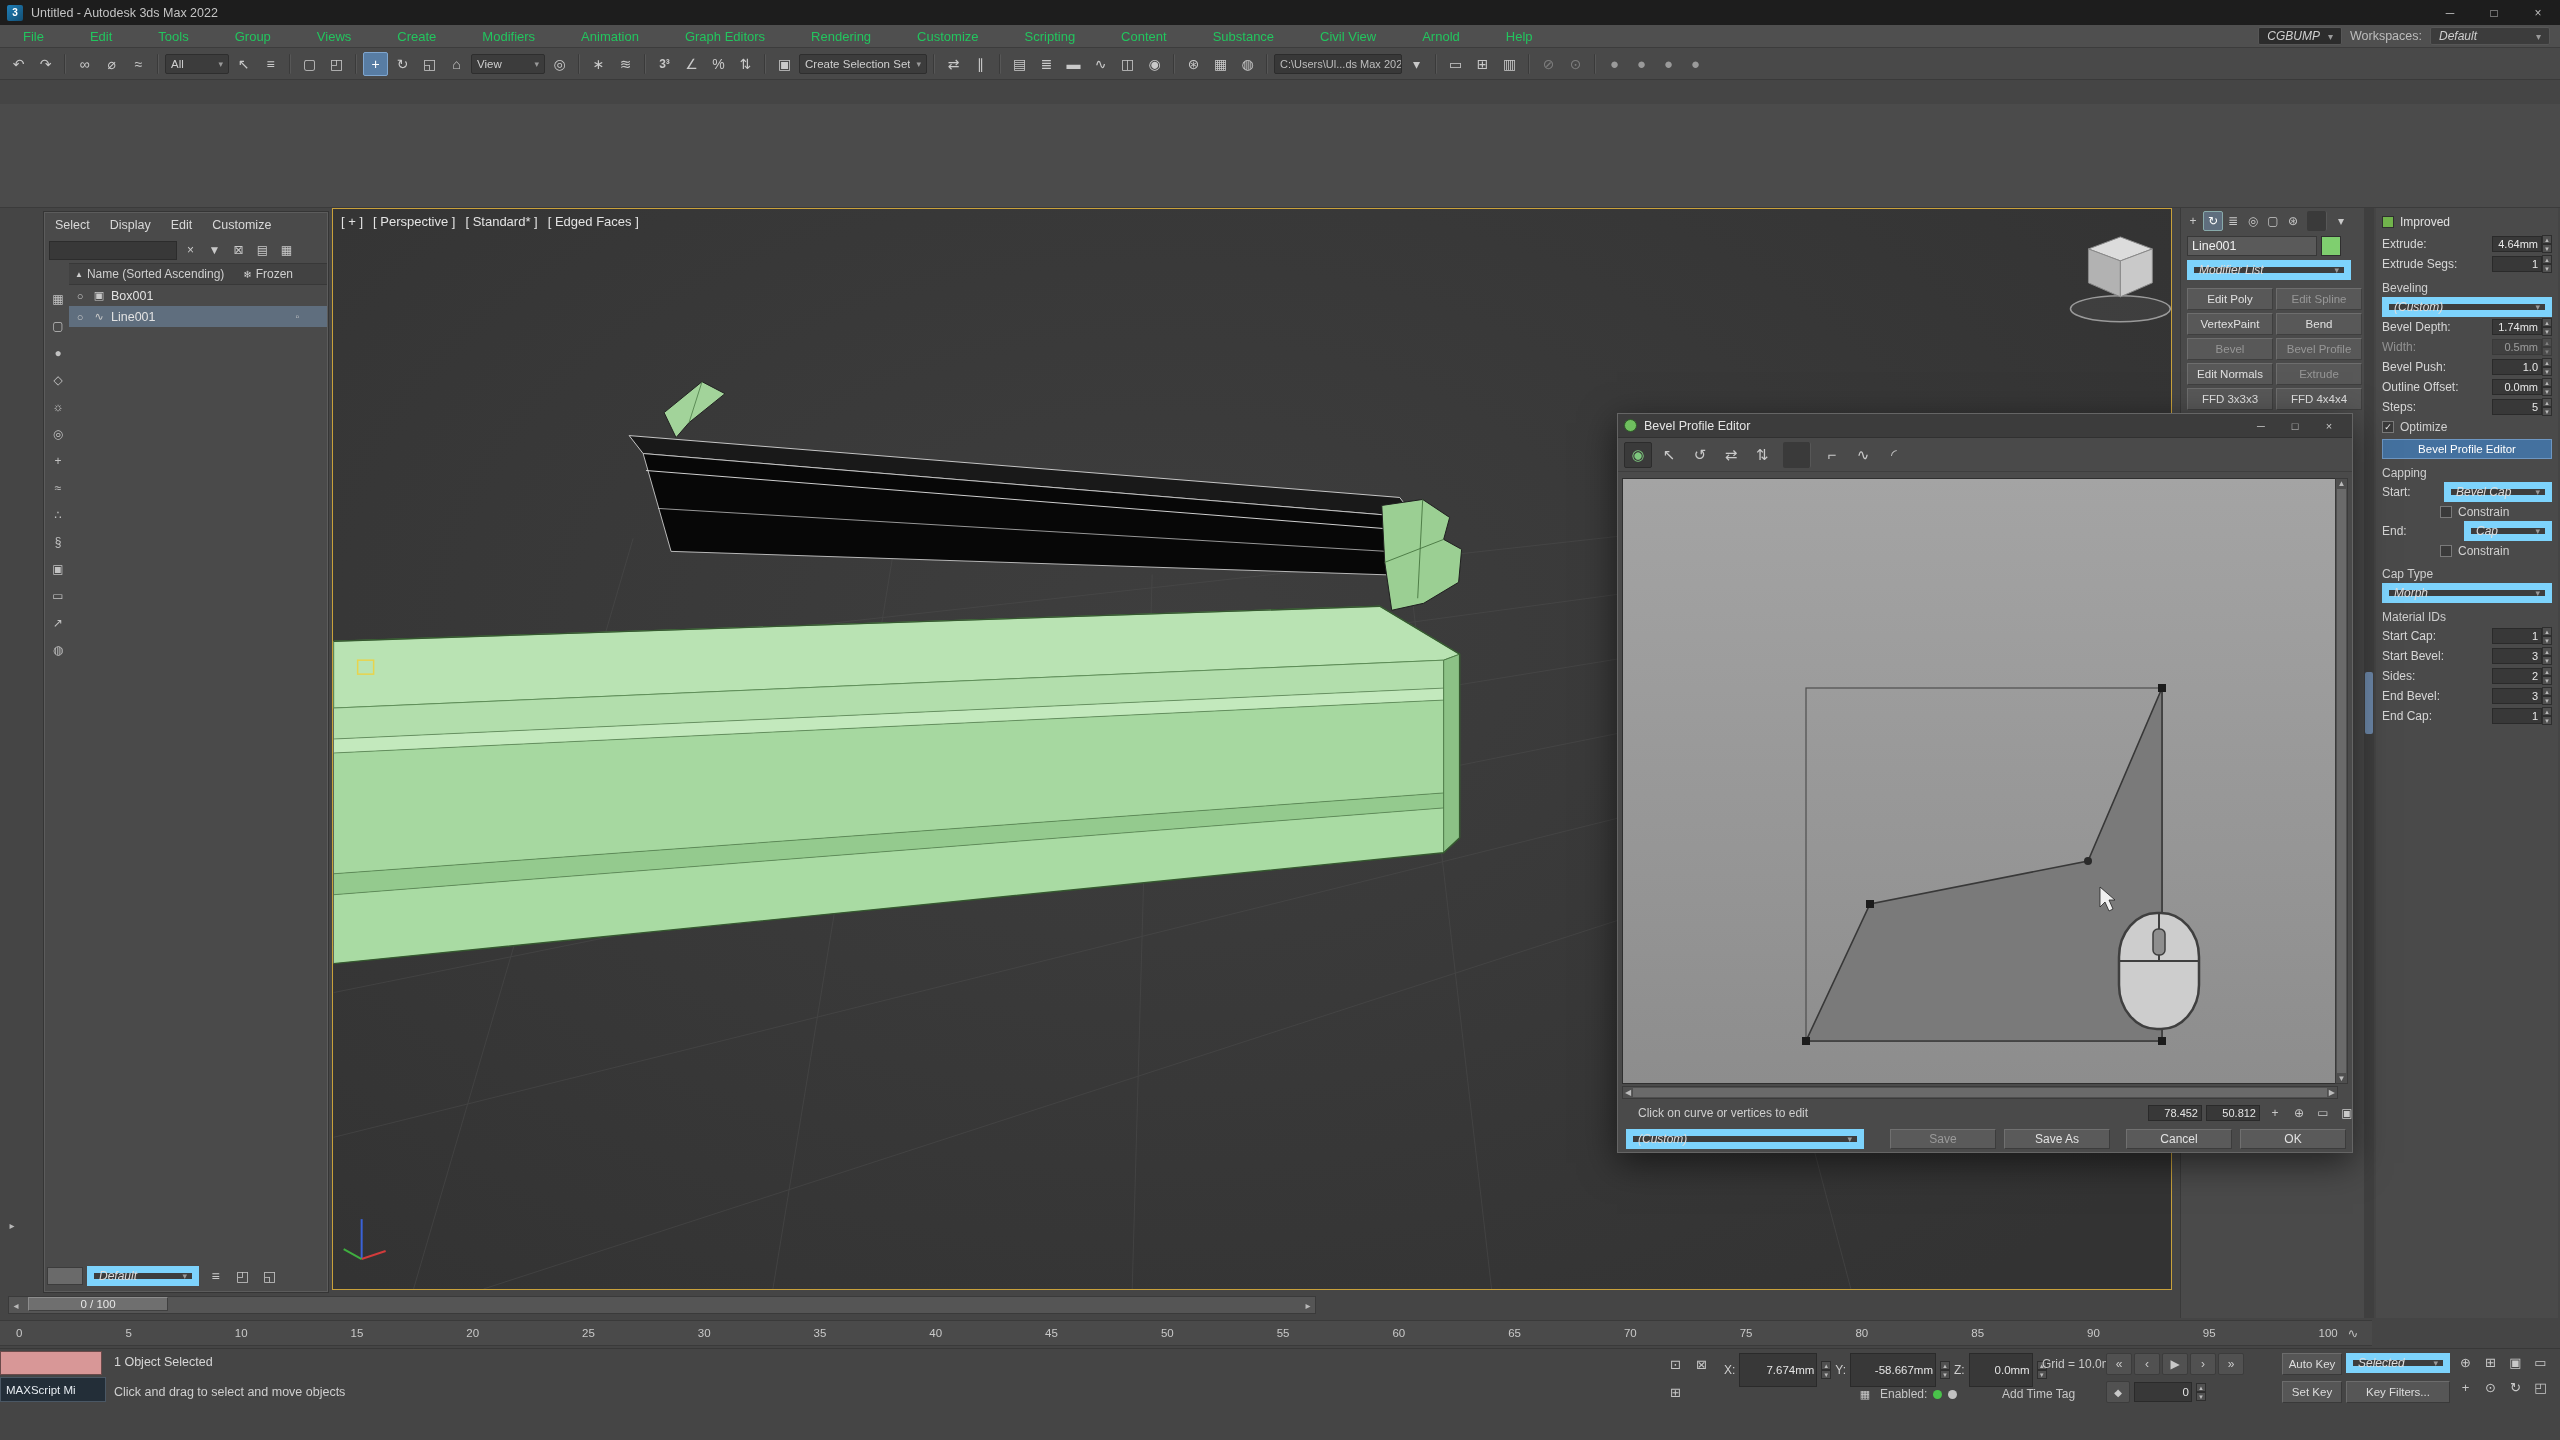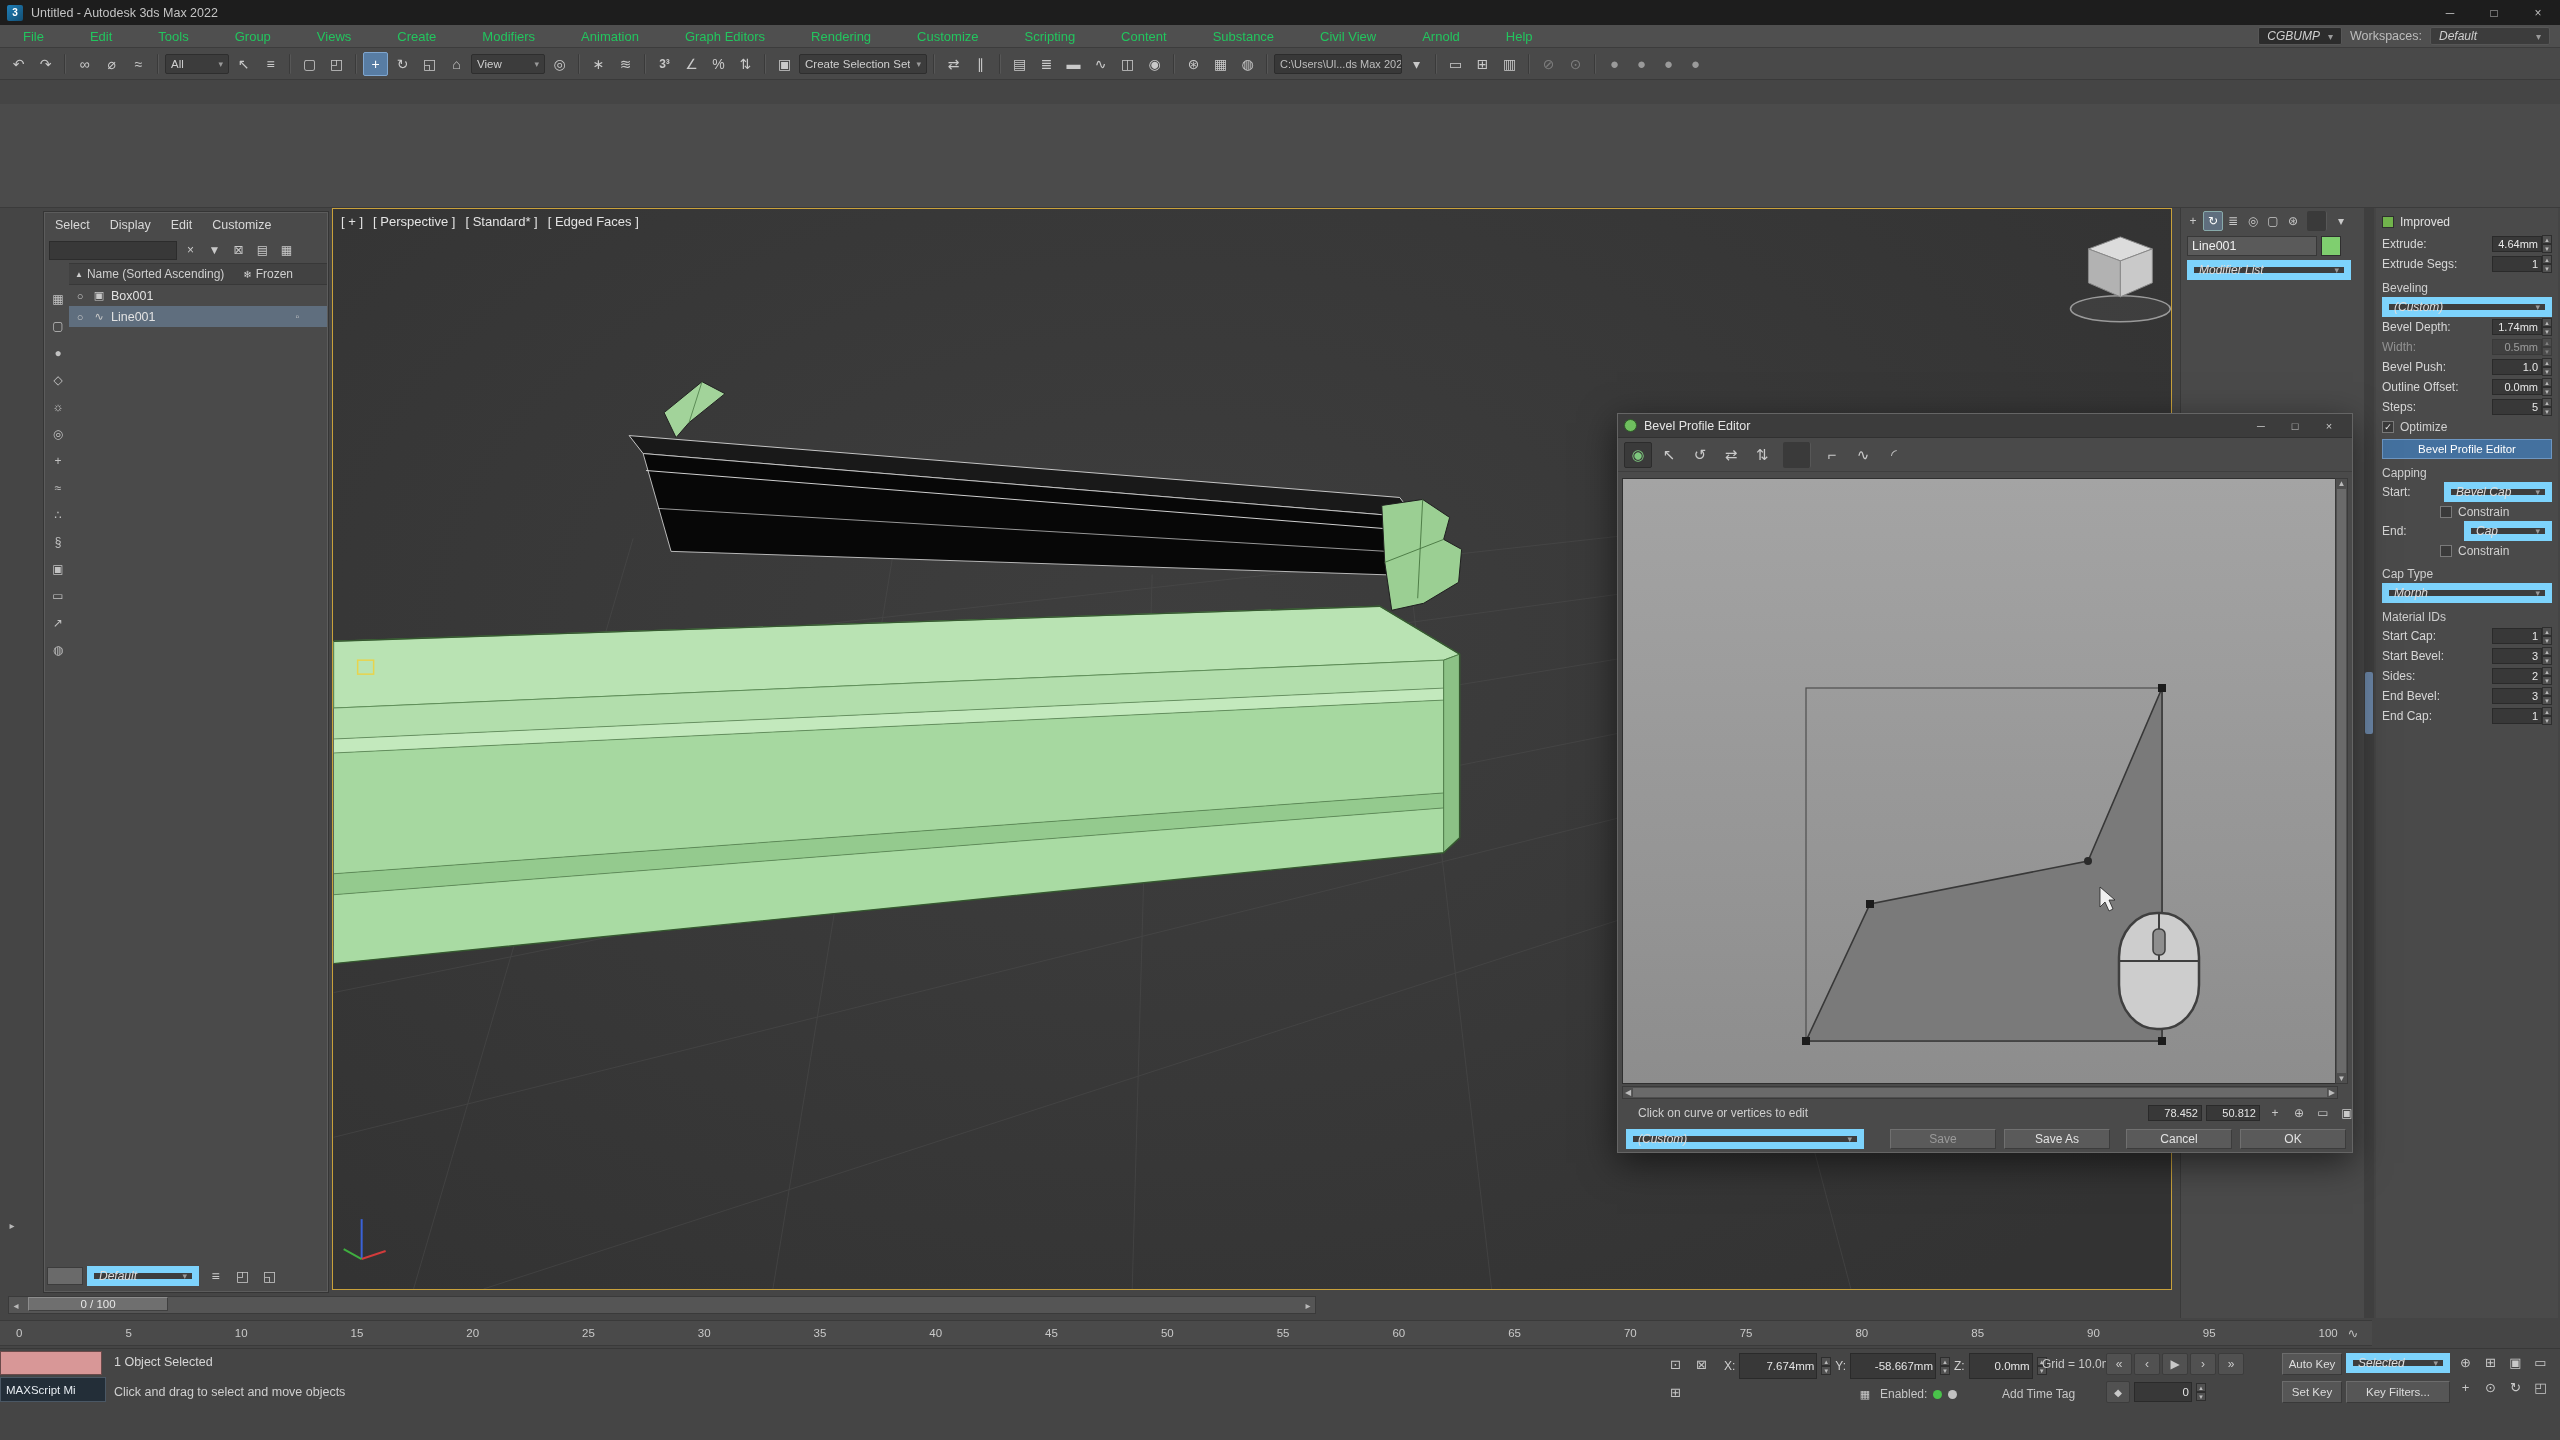--- a/index.html
+++ b/index.html
@@ -68,21 +68,21 @@
 #ruler{left:0;top:1320px;width:2372px;height:26px;background:#4a4a4a;border-top:1px solid #3a3a3a;border-bottom:1px solid #3a3a3a;display:flex;align-items:center;justify-content:space-between;padding:0 34px 0 16px;font-size:11.5px;color:#c9c9c9}
 #ruler-icon{position:absolute;left:2342px;top:1322px;width:22px;height:22px;display:flex;align-items:center;justify-content:center;color:#c0c0c0}
 
 #statusbar{left:0;top:1348px;width:2560px;height:92px;background:#454545;border-top:1px solid #383838}
 #mxs-pink{position:absolute;left:0;top:2px;width:102px;height:24px;background:#d89797;border:1px solid #6b4a4a}
 #mxs-tip{position:absolute;left:0;top:28px;width:106px;height:25px;background:#232e38;border:1px solid #4a5764;color:#e6ebf0;font-size:11.5px;display:flex;align-items:center;padding-left:5px}
 #sel-status{position:absolute;left:114px;top:6px;font-size:12.5px;color:#d6d6d6}
 #prompt{position:absolute;left:114px;top:36px;font-size:12.5px;color:#cfcfcf}
 .sb-ico{position:absolute;width:23px;height:22px;display:flex;align-items:center;justify-content:center;color:#c5c5c5;font-size:13px}
 .coord{position:absolute;top:4px;display:flex;align-items:center;gap:4px;font-size:12px;color:#cfcfcf}
-.cfield{background:#383838;border:1px solid #2a2a2a;height:26px;display:inline-flex;align-items:center;justify-content:flex-end;color:#e4e4e4;font-size:11.5px;padding:0 2px}
+.cfield{background:#383838;border:1px solid #2a2a2a;height:34px;display:inline-flex;align-items:center;justify-content:flex-end;color:#e4e4e4;font-size:11.5px;padding:0 2px}
 .spincol{display:inline-flex;flex-direction:column;width:10px}
 .spincol i{font-style:normal;height:9px;line-height:8px;font-size:6px;text-align:center;background:#505050;border:1px solid #2e2e2e;color:#bbb}
 #grid-label{position:absolute;left:2042px;top:8px;font-size:12px;color:#c8c8c8}
 #deg-cluster{position:absolute;left:1856px;top:36px;display:flex;align-items:center;gap:6px;font-size:12px;color:#c6c6c6}
 .dot{width:9px;height:9px;border-radius:50%;display:inline-block}
 #addtag{position:absolute;left:2002px;top:38px;font-size:12px;color:#c6c6c6}
 #playback{position:absolute;left:2106px;top:4px;display:flex;gap:2px}
 #playback .tbi{width:26px;height:22px;background:#515151;border:1px solid #3c3c3c;font-size:12px}
 #keyrow{position:absolute;left:2106px;top:32px;display:flex;gap:4px;align-items:center}
 .sb-btn{position:absolute;height:22px;background:#565656;border:1px solid #6c6c6c;border-bottom-color:#393939;border-right-color:#393939;color:#ddd;font-size:11.5px;display:flex;align-items:center;justify-content:center}
@@ -526,20 +526,32 @@
         <span class="tbi t-icon">▾</span>
       </div>
     <div id="cp-name-row">
       <span id="cp-name">Line001</span>
       <span id="cp-swatch"></span>
     </div>
     <div class="dd2" id="cp-modlist">
         <i>Modifier List</i>
         <b>▾</b>
       </div>
+    <div id="cp-grid">
+        <span class="modbtn">Edit Poly</span>
+        <span class="modbtn dim">Edit Spline</span>
+        <span class="modbtn">VertexPaint</span>
+        <span class="modbtn">Bend</span>
+        <span class="modbtn dim">Bevel</span>
+        <span class="modbtn dim">Bevel Profile</span>
+        <span class="modbtn">Edit Normals</span>
+        <span class="modbtn dim">Extrude</span>
+        <span class="modbtn">FFD 3x3x3</span>
+        <span class="modbtn">FFD 4x4x4</span>
+      </div>
   </div>
   <div id="cpscroll" class="abs">
       <span id="cpthumb"></span>
     </div>
 
   <div id="cp2" class="abs">
     <div id="imp-head">
       <span id="imp-sq"></span>
       <span>Improved</span>
     </div>

